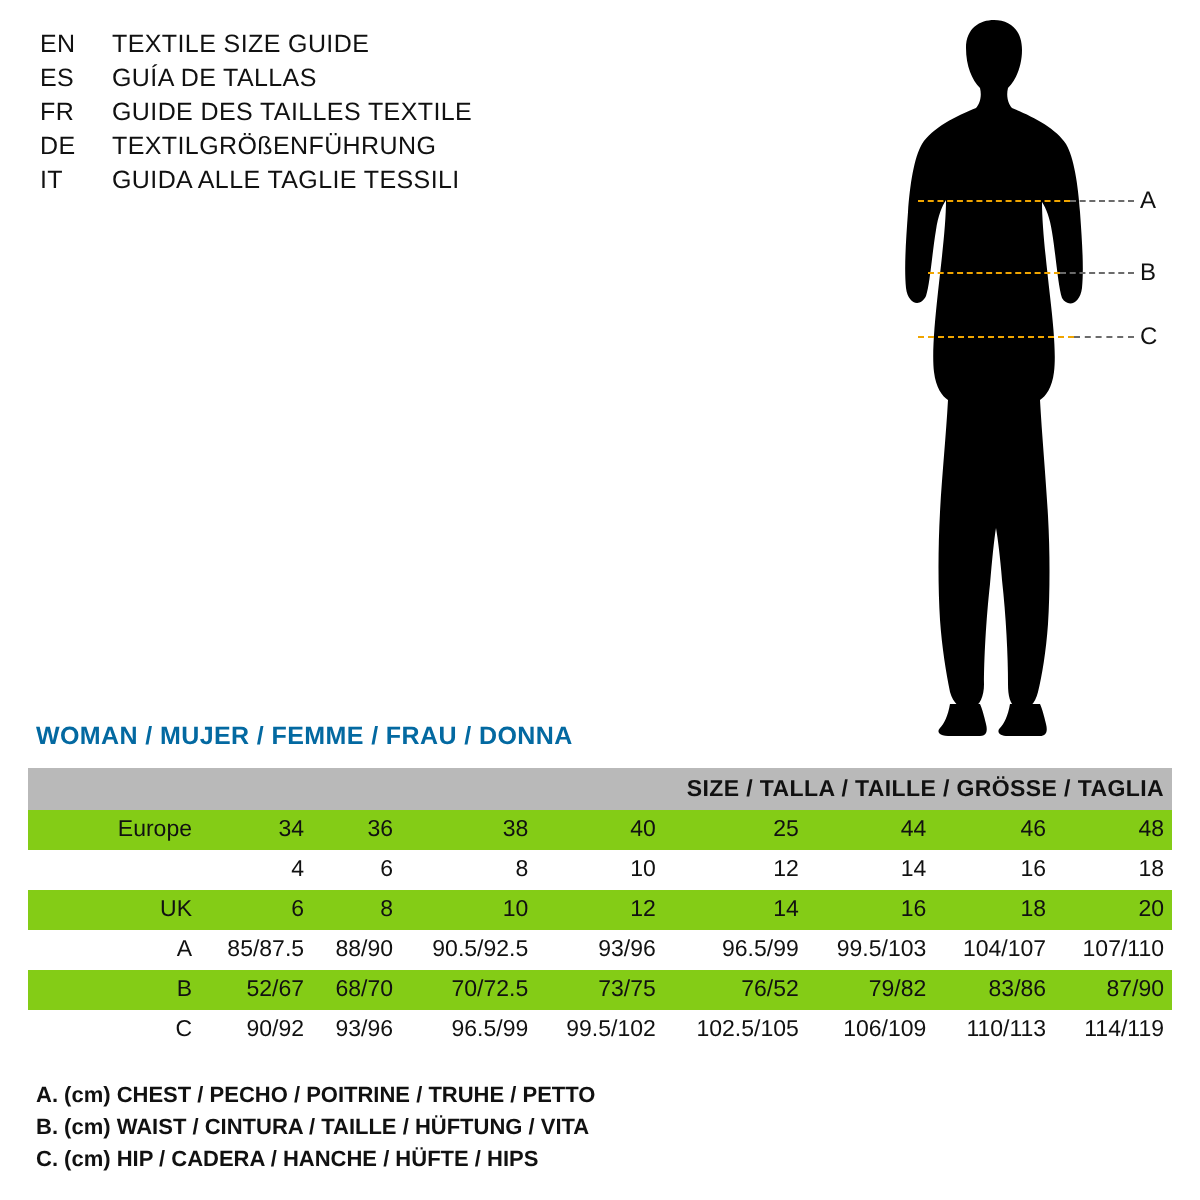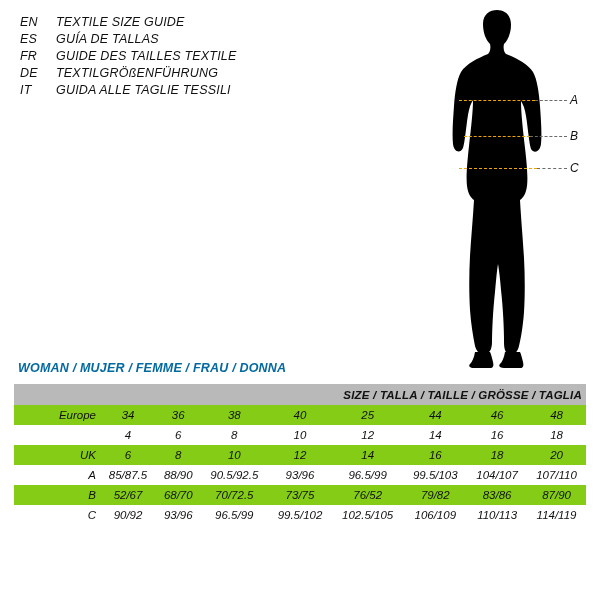--- a/index.html
+++ b/index.html
@@ -12,21 +12,20 @@
     background: #ffffff;
     font-family: "Liberation Sans", sans-serif;
     color: #1a1a1a;
     position: relative;
     overflow: hidden;
   }
   .page {
     width: 600px;
     height: 600px;
     position: relative;
-    font-style: italic;
   }
 
   
   .lang-block {
     position: absolute;
     top: 14px;
     left: 20px;
     width: 300px;
   }
   .lang-row {
@@ -109,21 +108,21 @@
   }
   tr.plain td {
     background: #ffffff;
   }
   td.rowlabel {
     text-align: right;
     padding-left: 6px;
     width: 78px;
   }
   td.val {
-    text-align: center;
+    text-align: right;
   }
 
   
   .legend {
     position: absolute;
     left: 18px;
     top: 540px;
     font-size: 11px;
     line-height: 16px;
     color: #111111;
@@ -291,14 +290,19 @@
         <td class="val">96.5/99</td>
         <td class="val">99.5/102</td>
         <td class="val">102.5/105</td>
         <td class="val">106/109</td>
         <td class="val">110/113</td>
         <td class="val">114/119</td>
       </tr>
     </tbody>
   </table>
 
+  <div class="legend">
+    <div>A. (cm) CHEST / PECHO / POITRINE / TRUHE / PETTO</div>
+    <div>B. (cm) WAIST / CINTURA / TAILLE / HÜFTUNG / VITA</div>
+    <div>C. (cm) HIP / CADERA / HANCHE / HÜFTE / HIPS</div>
+  </div>
 
 </div>
 
 </body></html>

